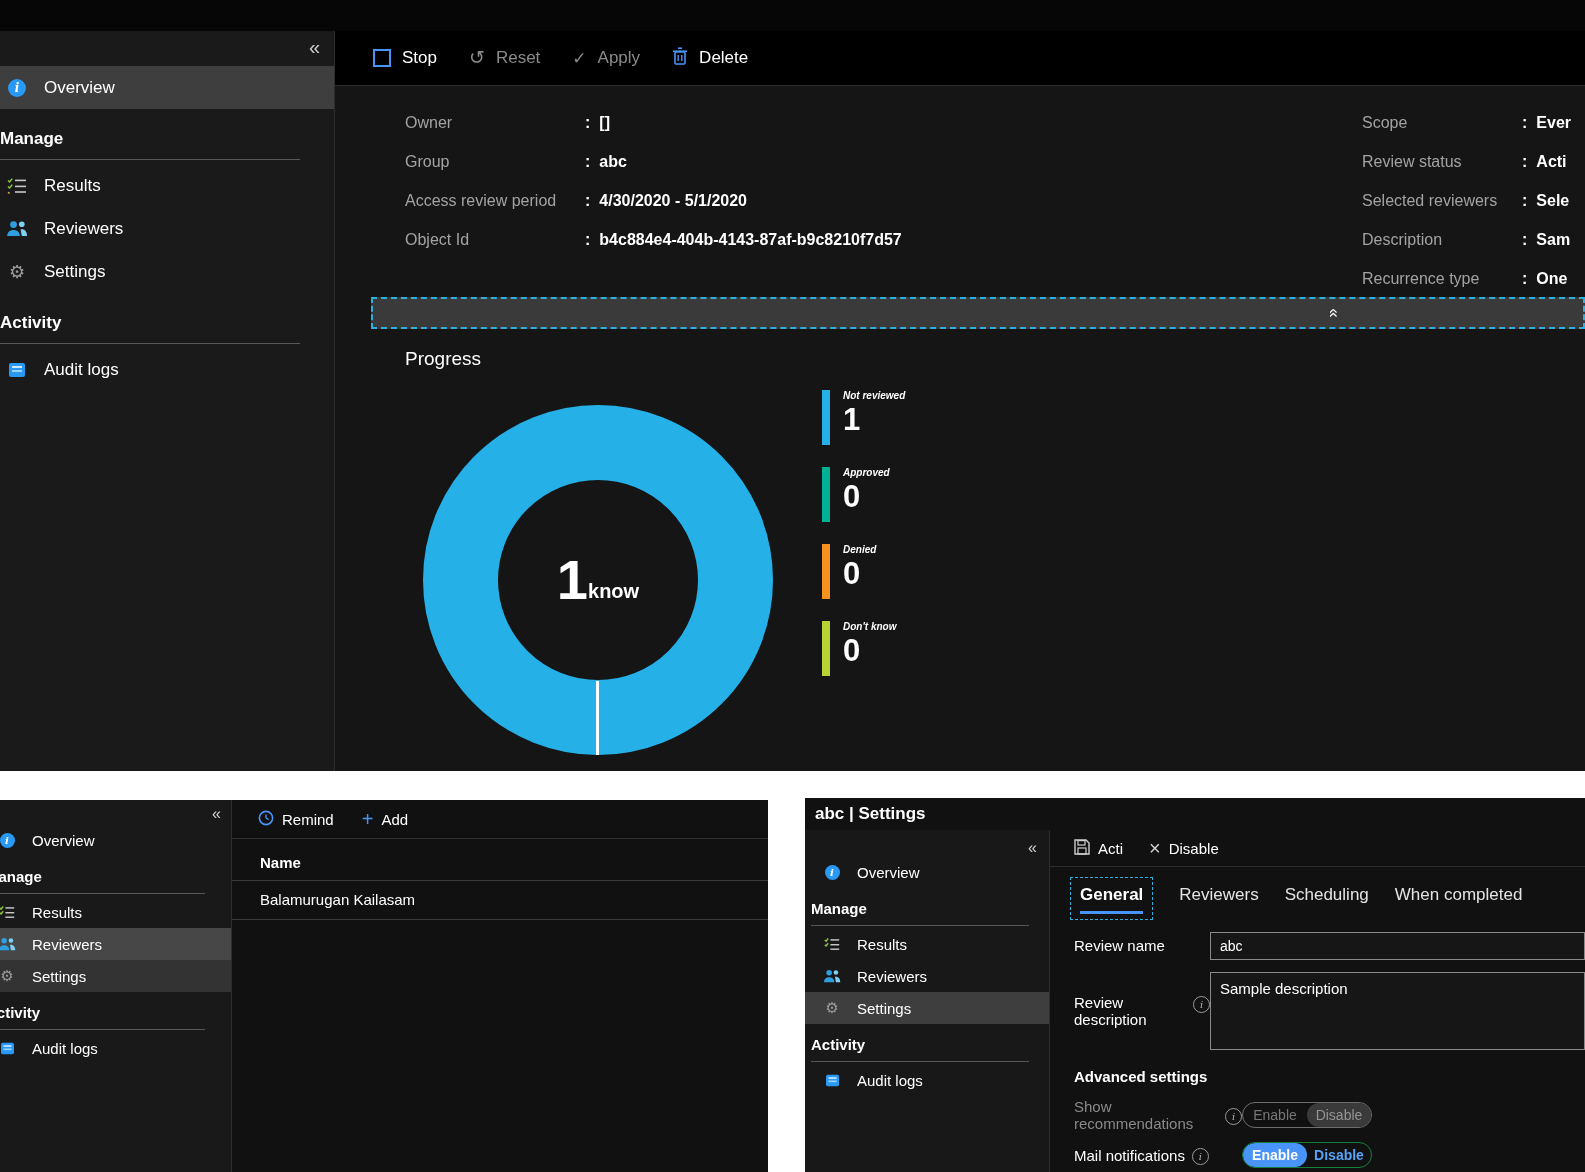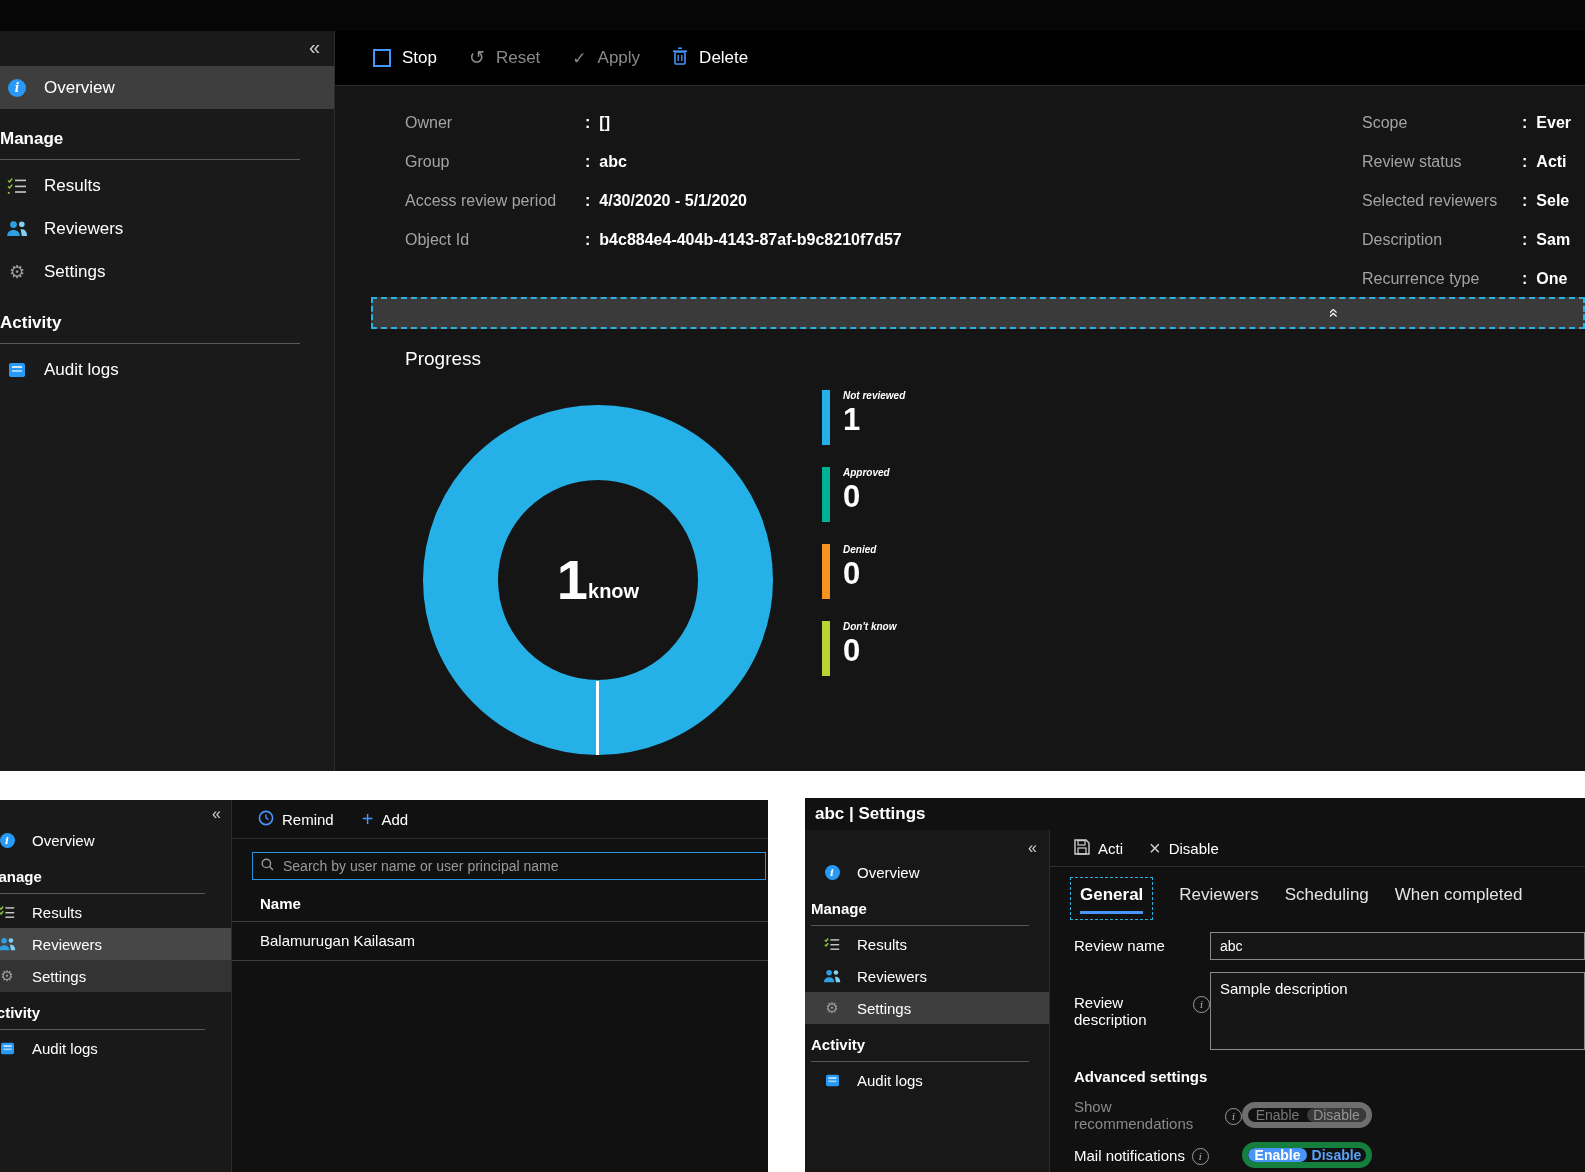--- a/index.html
+++ b/index.html
@@ -125,21 +125,21 @@
   .ftext{width:390px;height:62px;background:#161616;border:1px solid #8a8a8a;color:#fff;
          padding:7px 9px;font-size:15px;font-family:"Liberation Sans",sans-serif;resize:none;outline:none;}
   .info-sm{width:15px;height:15px;min-width:15px;border:1px solid #9a9a9a;border-radius:50%;color:#b5b5b5;
            font-size:10px;display:inline-flex;align-items:center;justify-content:center;
            font-family:"DejaVu Serif",serif;font-style:italic;margin-top:2px;}
   .advanced{margin:6px 0 0 24px;}
   .adv-heading{font-size:15px;font-weight:bold;color:#fff;margin-bottom:10px;}
   .adv-row{display:flex;align-items:center;height:40px;color:#fff;font-size:15px;}
   .adv-label{width:168px;min-width:168px;display:flex;align-items:center;gap:7px;}
   .adv-row.dis .adv-label{color:#8a8a8a;}
-  .toggle{display:flex;width:130px;height:26px;border:6px solid #15803d;border-radius:14px;
+  .toggle{display:flex;width:130px;height:26px;border:1px solid #15803d;border-radius:14px;
           box-sizing:border-box;overflow:hidden;cursor:pointer;}
   .tg-opt{flex:1;display:flex;align-items:center;justify-content:center;font-size:14px;font-weight:bold;
           border-radius:13px;}
   .toggle.on .tg-enable{background:#4894f8;color:#fff;}
   .toggle.on .tg-disable{color:#57a3f8;}
   .toggle.dis{border-color:#6e6e6e;}
   .toggle.dis .tg-enable{color:#777;font-weight:normal;}
   .toggle.dis .tg-disable{background:#3a3a3a;color:#949494;font-weight:normal;}
 </style>
 </head>
@@ -396,29 +396,20 @@
                 <line x1="8" y1="8" x2="10.6" y2="9.6" stroke="#4894f8" stroke-width="1.4"></line>
               </svg>
           </span>
           <span>Remind</span>
         </div>
         <div class="tbtn">
           <span class="ic-plus">+</span>
           <span>Add</span>
         </div>
       </div>
-      <div class="search-box">
-        <span>
-          <svg width="13" height="13" viewBox="0 0 13 13">
-              <circle cx="5.4" cy="5.4" r="4.2" fill="none" stroke="#9a9a9a" stroke-width="1.4"></circle>
-              <line x1="8.6" y1="8.6" x2="12" y2="12" stroke="#9a9a9a" stroke-width="1.4"></line>
-            </svg>
-        </span>
-        <input type="text" placeholder="Search by user name or user principal name" style="">
-      </div>
       <div class="table-head">Name</div>
       <div class="table-row">Balamurugan Kailasam</div>
     </div>
   </div>
 </div>
 
 <div class="br-panel">
   <div class="br-header">
     <span>abc | Settings</span>
   </div>

